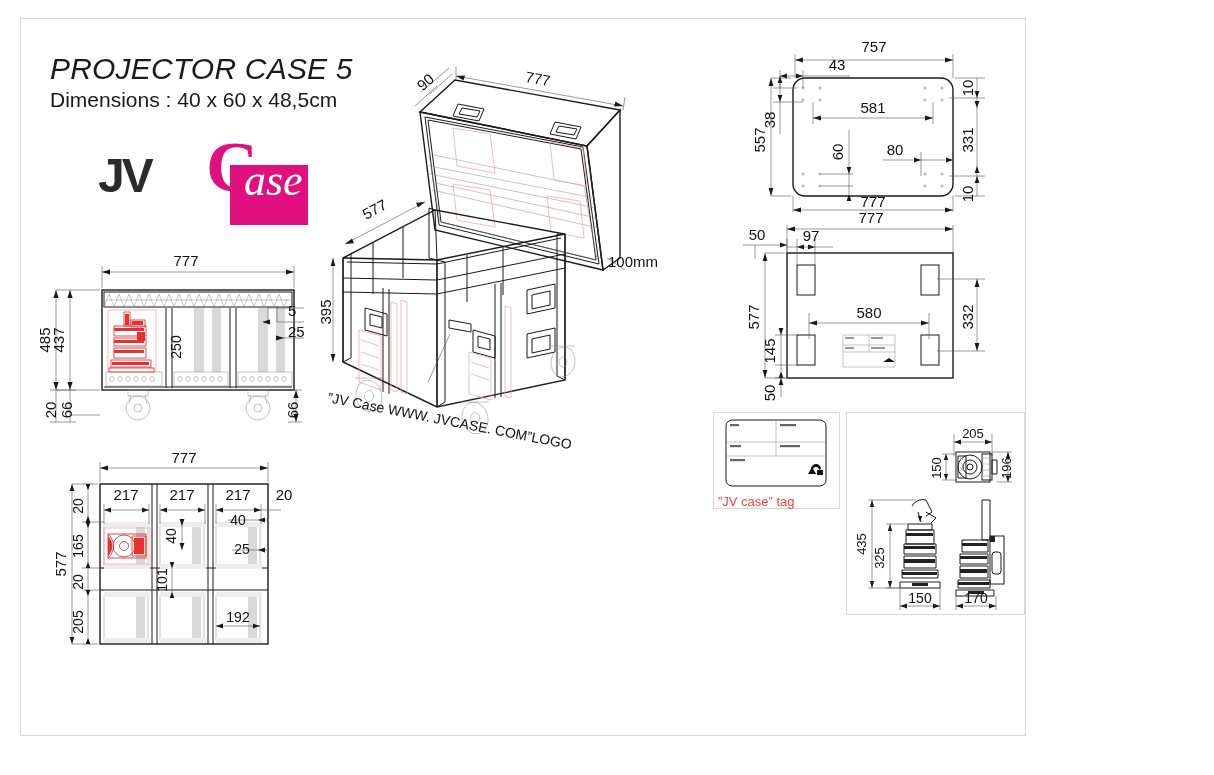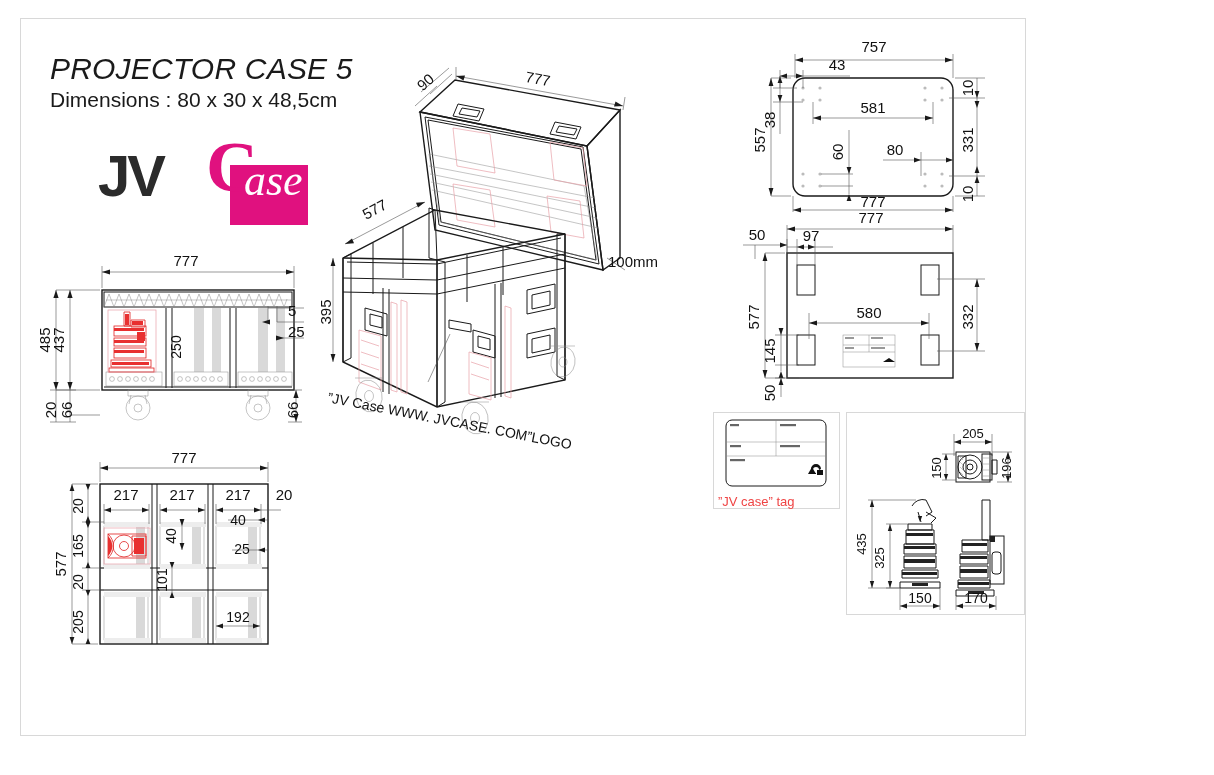--- a/index.html
+++ b/index.html
@@ -5,21 +5,21 @@
   html,body{margin:0;padding:0;background:#fff;}
   body{width:1214px;height:775px;font-family:"Liberation Sans",sans-serif;overflow:hidden;}
   #sheet{position:absolute;left:0;top:0;width:1214px;height:775px;background:#ffffff;}
   #frame{position:absolute;left:20px;top:18px;width:1006px;height:718px;border:1px solid #d8d8d8;box-sizing:border-box;background:#fff;}
   .abs{position:absolute;}
   .ttl{font-size:30px;color:#1a1a1a;letter-spacing:0.2px;white-space:nowrap;font-weight:400;font-style:italic;}
   .sub{font-size:21px;color:#1a1a1a;white-space:nowrap;font-weight:400;}
   .cap{font-size:13px;color:#ef4444;}
   
   #logo{position:absolute;left:98px;top:133px;width:215px;height:92px;}
-  #logo .jv{position:absolute;left:0;top:6px;font-size:58px;font-weight:bold;color:#2b2b2b;font-family:"Liberation Sans",sans-serif;letter-spacing:-3px;line-height:74px;}
+  #logo .jv{position:absolute;left:0;top:6px;font-size:48px;font-weight:bold;color:#2b2b2b;font-family:"Liberation Sans",sans-serif;letter-spacing:-3px;line-height:74px;}
   #logo .sq{position:absolute;left:132px;top:32px;width:78px;height:60px;background:#e0117f;}
   #logo .cc{position:absolute;left:108px;top:-2px;font-size:72px;font-weight:bold;color:#e0117f;font-family:"Liberation Serif",serif;line-height:72px;}
   #logo .ase{position:absolute;left:146px;top:28px;font-size:44px;color:#ffffff;font-style:italic;font-family:"Liberation Serif",serif;line-height:40px;}
   
   svg{display:block;overflow:visible;}
   .ln{stroke:#1a1a1a;stroke-width:1;fill:none;}
   .ln2{stroke:#1a1a1a;stroke-width:1.4;fill:none;}
   .thin{stroke:#555;stroke-width:.6;fill:none;}
   .xthin{stroke:#8a8a8a;stroke-width:.5;fill:none;}
   .red{stroke:#e02020;stroke-width:.8;fill:none;}
@@ -31,21 +31,21 @@
   .blk{fill:#1a1a1a;stroke:none;}
   text{font-family:"Liberation Sans",sans-serif;fill:#111;}
 </style>
 </head>
 <body>
 
 <div id="sheet">
   <div id="frame"></div>
 
   <div class="abs ttl" style="left:50px;top:52px;">PROJECTOR CASE 5</div>
-  <div class="abs sub" style="left:50px;top:88px;">Dimensions : 80 x 30 x 48,5cm</div>
+  <div class="abs sub" style="left:50px;top:88px;">Dimensions : 40 x 60 x 48,5cm</div>
 
   <div id="logo">
     <div class="sq"></div>
     <div class="jv">JV</div>
     <div class="cc">C</div>
     <div class="ase">ase</div>
   </div>
 
   <div class="abs" style="left:36px;top:250px;">
   <svg width="280" height="185" viewBox="0 0 280 185">

